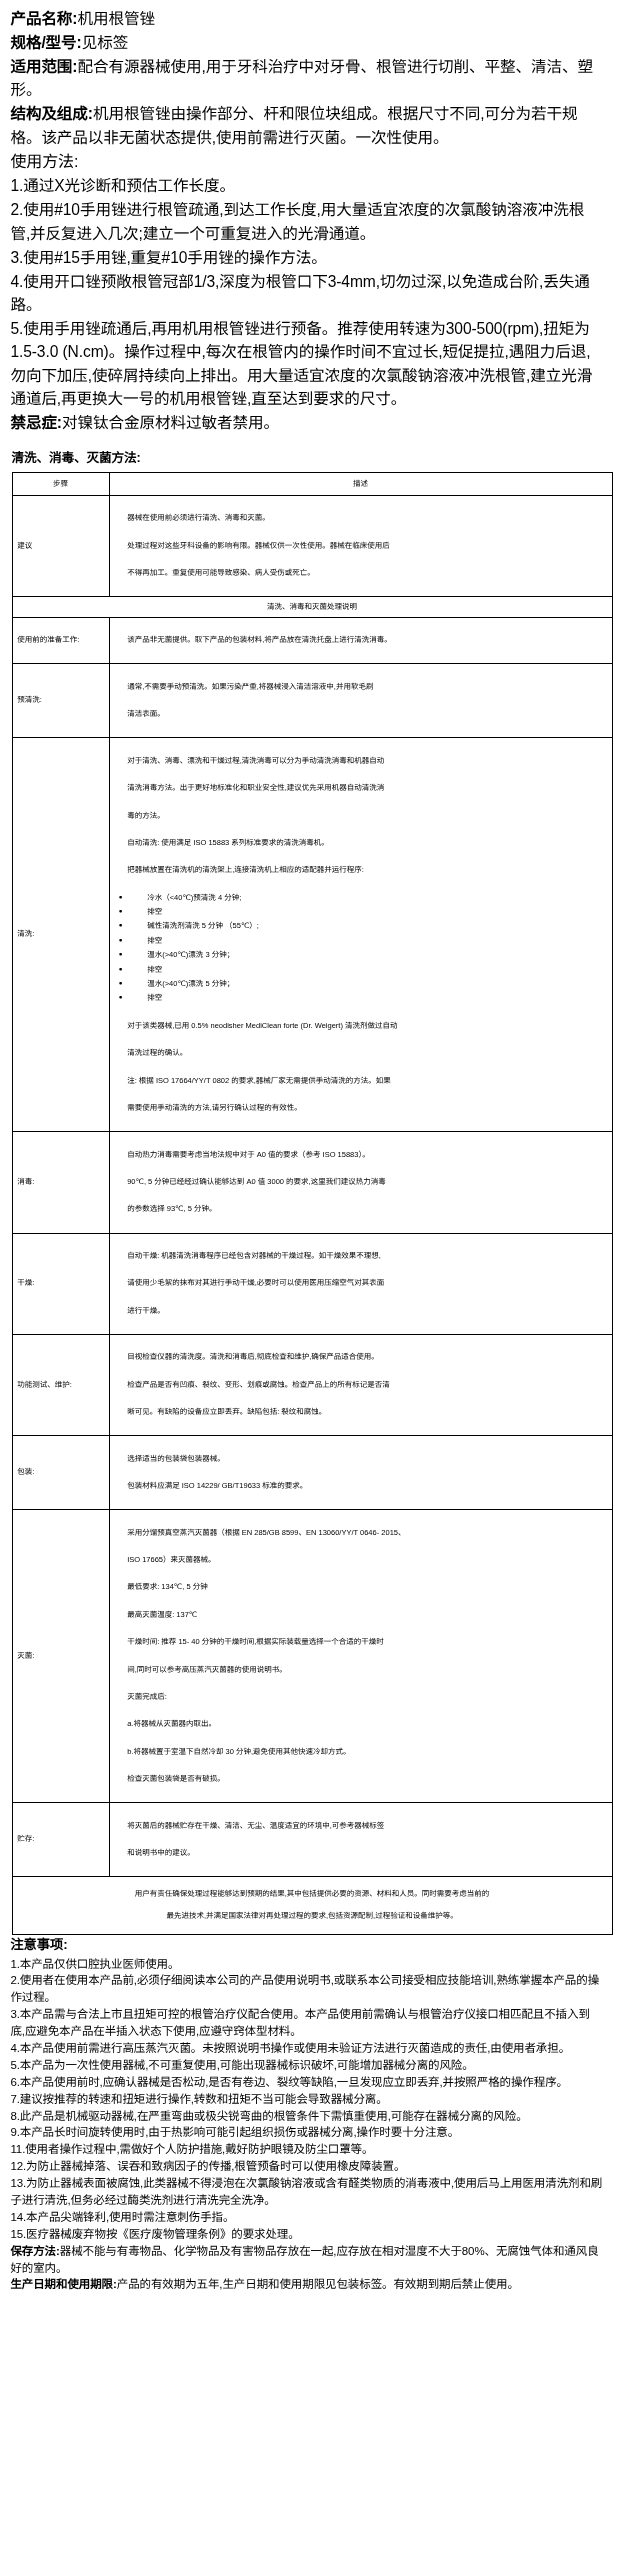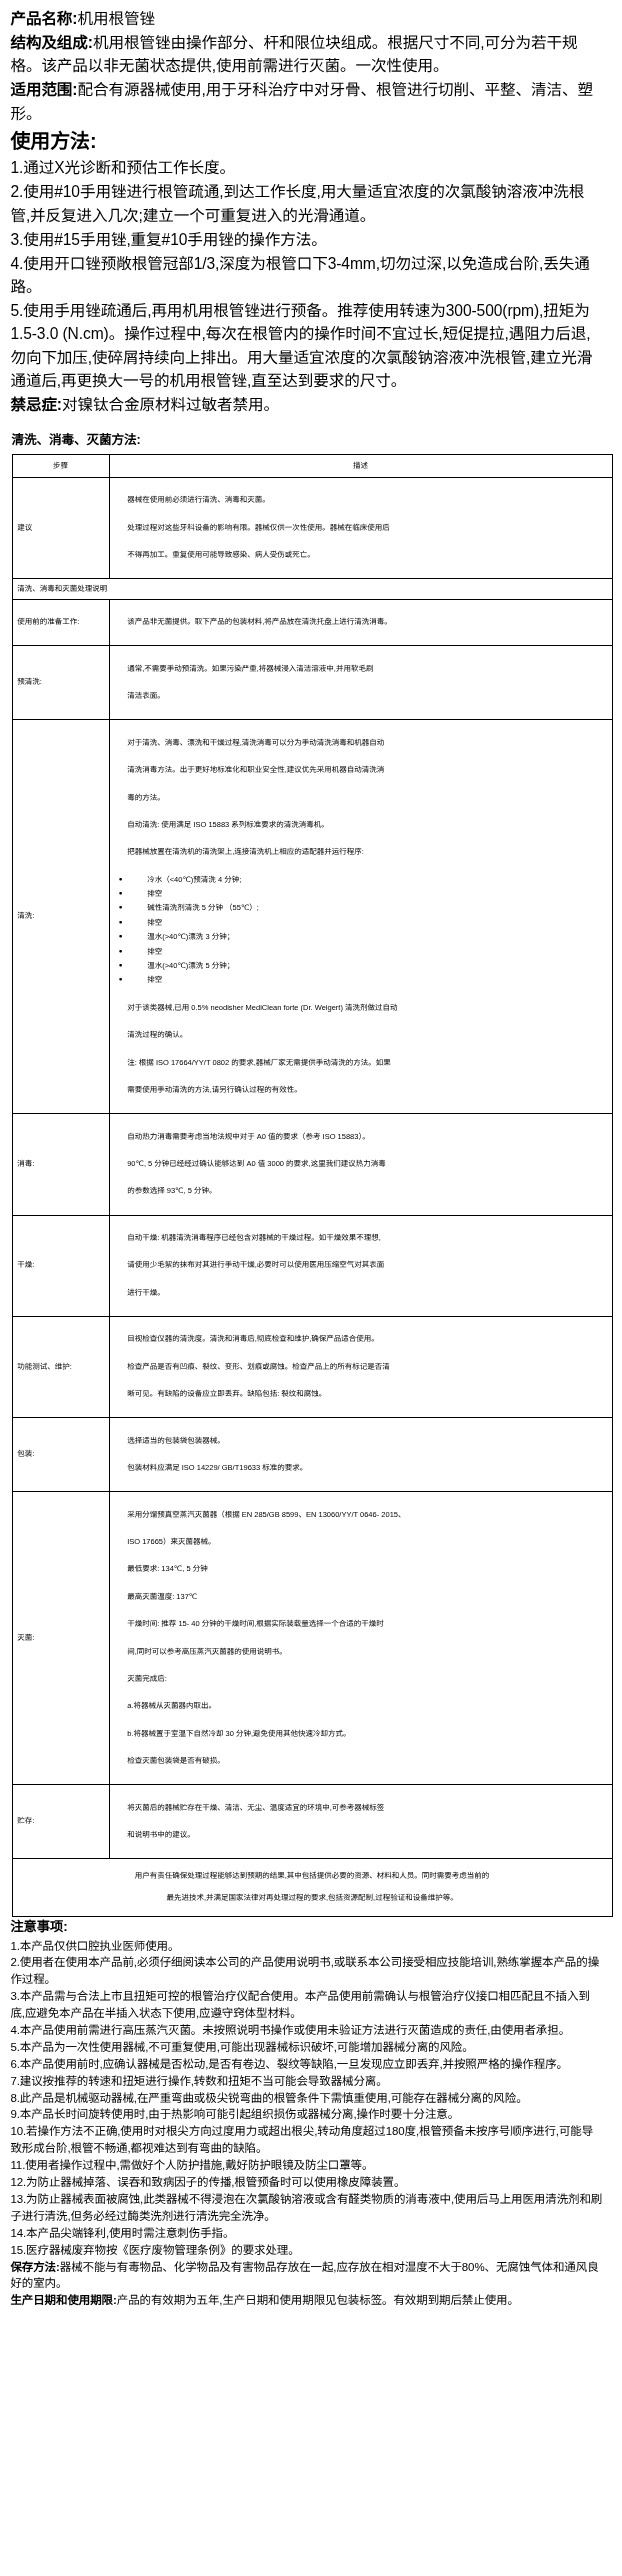--- a/index.html
+++ b/index.html
@@ -24,22 +24,22 @@
     line-height: 1.50;
     letter-spacing: -0.1px;
   }
   .big-block p {
     margin: 0 0 0.6px 0;
   }
   .lbl {
     font-weight: bold;
   }
   .sect-head {
-    font-weight: bold;
-    font-size: 20px;
+    font-weight: normal;
+    font-size: 16px;
     line-height: 1.5;
     margin: 1.2px 0 0 0;
   }
   .spacer-sm { height: 5.8px; }
 
   
   .tbl-title {
     font-weight: bold;
     font-size: 12.7px;
     margin: 5.8px 0 5.8px 1.2px;
@@ -69,21 +69,21 @@
     padding-left: 2.3px;
     padding-right: 2.3px;
   }
   td.desc {
     text-align: left;
   }
   td.desc p {
     margin: 13px;
   }
   td.full {
-    text-align: left;
+    text-align: center;
     padding-left: 5.8px;
   }
   ul.bul {
     list-style: none;
     margin: 0;
     padding: 0;
   }
   ul.bul li {
     position: relative;
     padding-left: 33px;
@@ -126,24 +126,27 @@
 </head>
 <body>
 
 <div class="page">
 
   <div class="big-block">
     <p>
       <span class="lbl">产品名称:</span><span>机用根管锉</span>
     </p>
     <p>
+      <span class="lbl">规格/型号:</span><span>见标签</span>
+    </p>
+    <p>
+      <span class="lbl">适用范围:</span><span>配合有源器械使用,用于牙科治疗中对牙骨、根管进行切削、平整、清洁、塑形。</span>
+    </p>
+    <p>
       <span class="lbl">结构及组成:</span><span>机用根管锉由操作部分、杆和限位块组成。根据尺寸不同,可分为若干规格。该产品以非无菌状态提供,使用前需进行灭菌。一次性使用。</span>
-    </p>
-    <p>
-      <span class="lbl">适用范围:</span><span>配合有源器械使用,用于牙科治疗中对牙骨、根管进行切削、平整、清洁、塑形。</span>
     </p>
 
     <p class="sect-head">使用方法:</p>
     <p>1.通过X光诊断和预估工作长度。</p>
     <p>2.使用#10手用锉进行根管疏通,到达工作长度,用大量适宜浓度的次氯酸钠溶液冲洗根管,并反复进入几次;建立一个可重复进入的光滑通道。</p>
     <p>3.使用#15手用锉,重复#10手用锉的操作方法。</p>
     <p>4.使用开口锉预敞根管冠部1/3,深度为根管口下3-4mm,切勿过深,以免造成台阶,丢失通路。</p>
     <p>5.使用手用锉疏通后,再用机用根管锉进行预备。推荐使用转速为300-500(rpm),扭矩为1.5-3.0 (N.cm)。操作过程中,每次在根管内的操作时间不宜过长,短促提拉,遇阻力后退,勿向下加压,使碎屑持续向上排出。用大量适宜浓度的次氯酸钠溶液冲洗根管,建立光滑通道后,再更换大一号的机用根管锉,直至达到要求的尺寸。</p>
 
     <p>
@@ -293,21 +296,20 @@
     <h3>注意事项:</h3>
     <p>1.本产品仅供口腔执业医师使用。</p>
     <p>2.使用者在使用本产品前,必须仔细阅读本公司的产品使用说明书,或联系本公司接受相应技能培训,熟练掌握本产品的操作过程。</p>
     <p>3.本产品需与合法上市且扭矩可控的根管治疗仪配合使用。本产品使用前需确认与根管治疗仪接口相匹配且不插入到底,应避免本产品在半插入状态下使用,应遵守窍体型材料。</p>
     <p>4.本产品使用前需进行高压蒸汽灭菌。未按照说明书操作或使用未验证方法进行灭菌造成的责任,由使用者承担。</p>
     <p>5.本产品为一次性使用器械,不可重复使用,可能出现器械标识破坏,可能增加器械分离的风险。</p>
     <p>6.本产品使用前时,应确认器械是否松动,是否有卷边、裂纹等缺陷,一旦发现应立即丢弃,并按照严格的操作程序。</p>
     <p>7.建议按推荐的转速和扭矩进行操作,转数和扭矩不当可能会导致器械分离。</p>
     <p>8.此产品是机械驱动器械,在严重弯曲或极尖锐弯曲的根管条件下需慎重使用,可能存在器械分离的风险。</p>
     <p>9.本产品长时间旋转使用时,由于热影响可能引起组织损伤或器械分离,操作时要十分注意。</p>
-    <p>10.若操作方法不正确,使用时对根尖方向过度用力或超出根尖,转动角度超过180度,根管预备未按序号顺序进行,可能导致形成台阶,根管不畅通,都视难达到有弯曲的缺陷。</p>
     <p>11.使用者操作过程中,需做好个人防护措施,戴好防护眼镜及防尘口罩等。</p>
     <p>12.为防止器械掉落、误吞和致病因子的传播,根管预备时可以使用橡皮障装置。</p>
     <p>13.为防止器械表面被腐蚀,此类器械不得浸泡在次氯酸钠溶液或含有醛类物质的消毒液中,使用后马上用医用清洗剂和刷子进行清洗,但务必经过酶类洗剂进行清洗完全洗净。</p>
     <p>14.本产品尖端锋利,使用时需注意刺伤手指。</p>
     <p>15.医疗器械废弃物按《医疗废物管理条例》的要求处理。</p>
   </div>
 
   <div class="tail">
     <p>
       <span class="lbl">保存方法:</span><span>器械不能与有毒物品、化学物品及有害物品存放在一起,应存放在相对湿度不大于80%、无腐蚀气体和通风良好的室内。</span>

